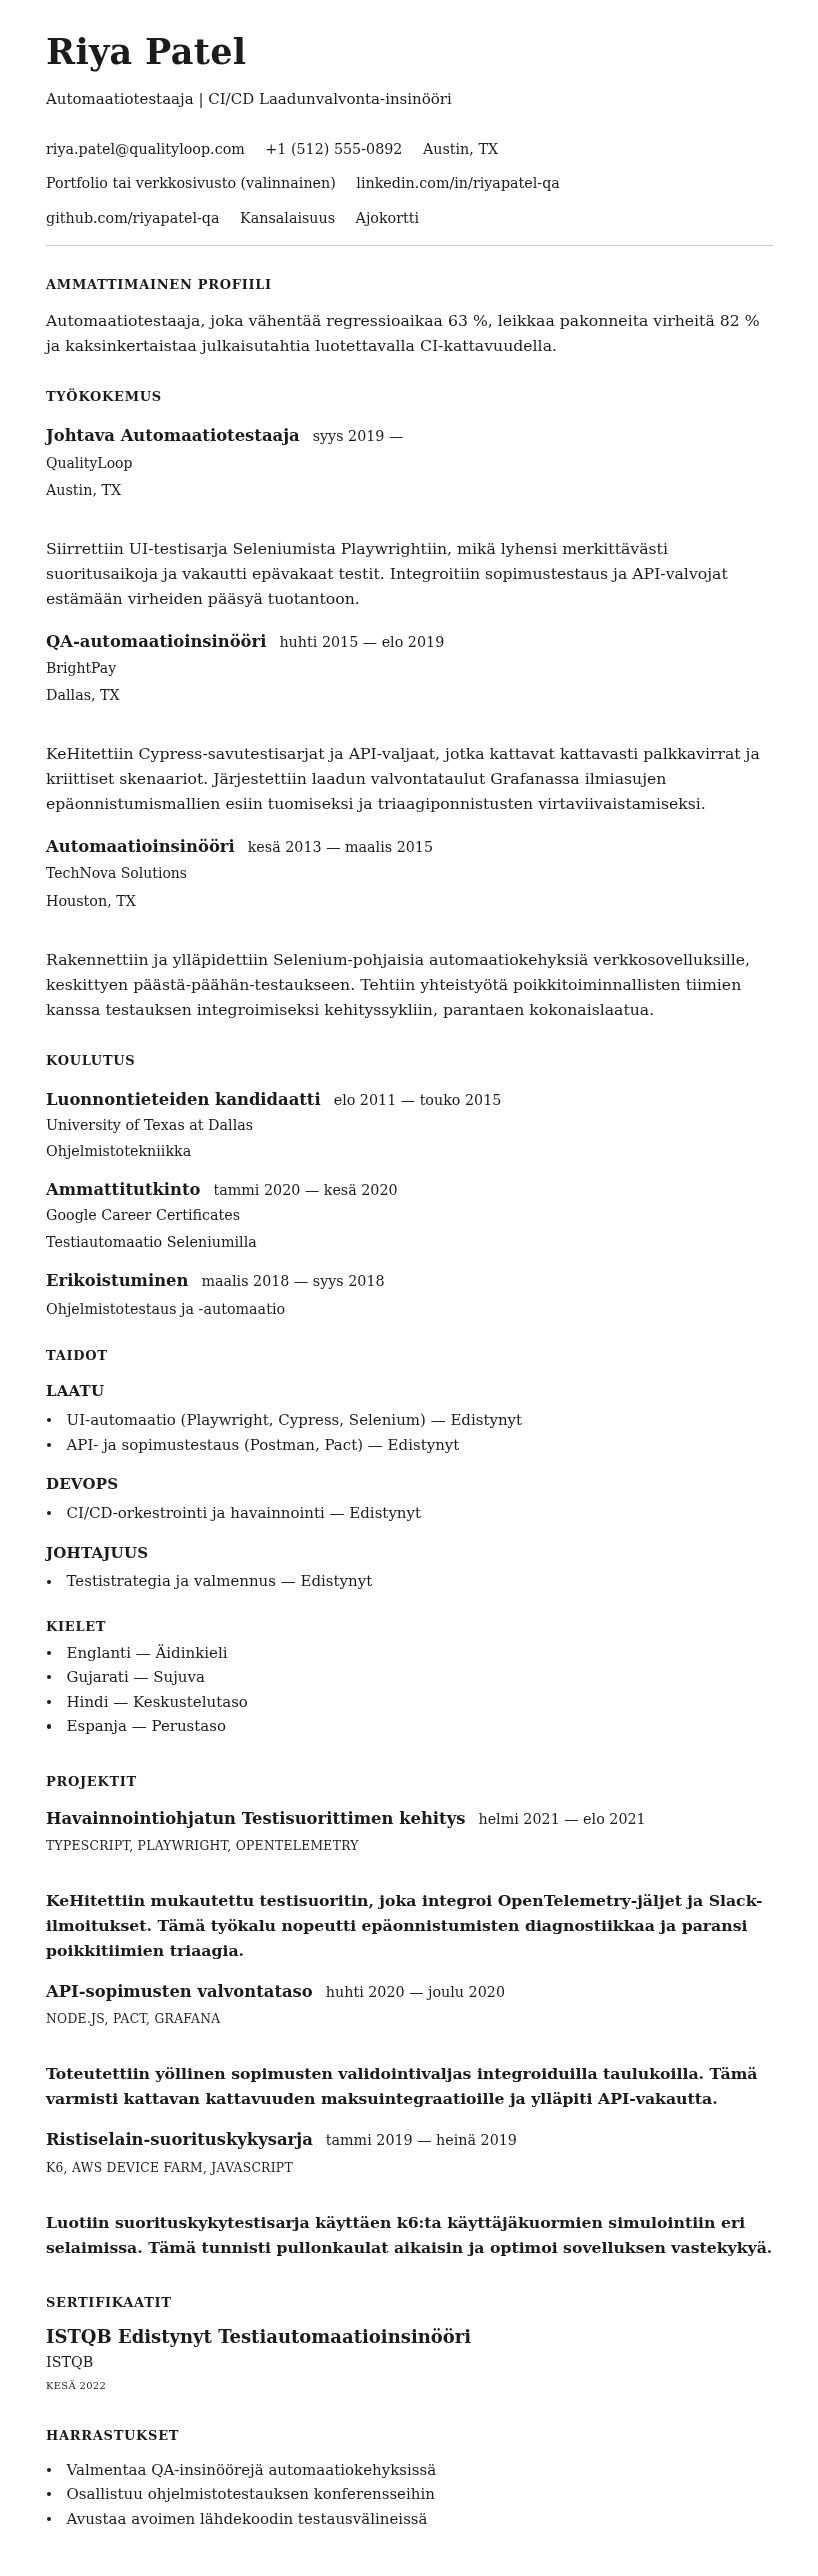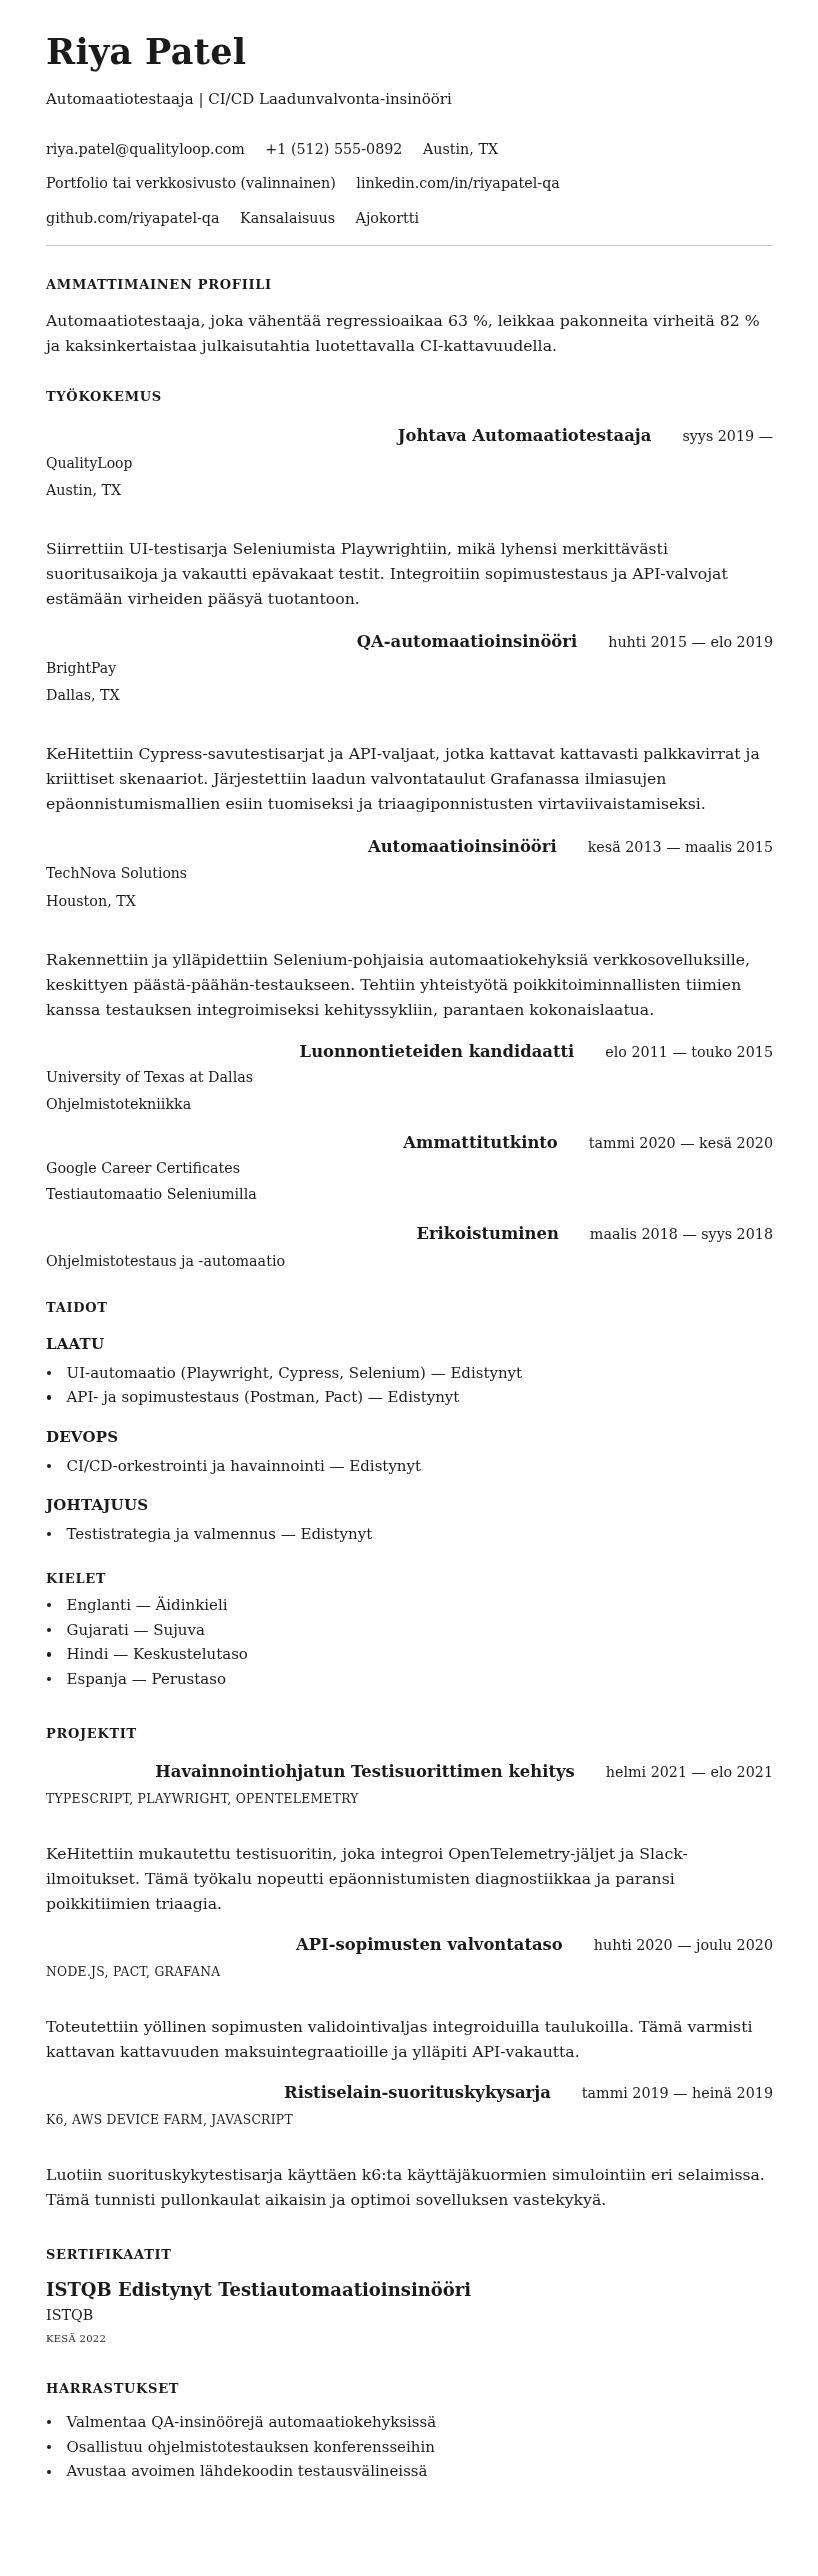--- a/index.html
+++ b/index.html
@@ -21,21 +21,21 @@
 
   h2.section-heading { font-size:13px; font-weight:700; letter-spacing:0.7px; line-height:16.4px; margin:31px 0 0; }
   section.sec-skills h2.section-heading { margin-top:30px; }
   section.sec-languages h2.section-heading { margin-top:24.6px; }
   section.sec-projects h2.section-heading,
   section.sec-certs h2.section-heading,
   section.sec-hobbies h2.section-heading { margin-top:35px; }
 
   .profile-text { font-size:15.7px; line-height:25px; margin:15px 0 0; }
 
-  .entry-head { display:flex; justify-content:flex-end; align-items:baseline; margin-top:20.5px; gap:31px; }
+  .entry-head { display:flex; justify-content:flex-start; align-items:baseline; margin-top:20.5px; gap:13px; }
   .entry-title { font-size:16.4px; font-weight:700; line-height:20.5px; margin:0; }
   .entry-date { font-size:14.3px; line-height:20.5px; white-space:nowrap; }
   .company { font-size:14px; line-height:18px; margin-top:6.8px; }
   .location { font-size:14.3px; line-height:18px; margin-top:9.6px; }
   .desc { font-size:15.7px; line-height:25px; margin:37px 0 0; }
 
   .school { font-size:14.3px; line-height:18px; margin-top:5.5px; }
   .field { font-size:14.3px; line-height:18px; margin-top:8.2px; }
 
   h3.subheading { font-size:15px; font-weight:700; line-height:19px; margin:18px 0 0; letter-spacing:0.2px; }
@@ -43,21 +43,21 @@
   ul.bullets li { position:relative; padding-left:20.5px; line-height:24.6px; }
   ul.bullets li::before {
     content:""; position:absolute; left:1.4px; top:10.2px;
     width:4.1px; height:4.1px; border-radius:50%; background:#1b1b1b;
   }
   ul.bullets.lang { margin-top:5.5px; }
   ul.bullets.hobby { margin-top:13px; }
 
   .proj .entry-head { margin-top:19px; }
   .tech { font-size:12.3px; letter-spacing:0.3px; line-height:15px; margin-top:9.6px; color:#222222; }
-  .proj .desc { margin-top:34px; }
+  .proj .desc { margin-top:34px;font-weight:bold; }
 
   .cert-name { font-size:18px; font-weight:700; line-height:20.5px; margin:16.4px 0 0; }
   .cert-issuer { font-size:14.3px; line-height:18px; margin-top:5.5px; }
   .cert-date { font-size:10px; letter-spacing:0.3px; line-height:15px; margin-top:6.8px; color:#222222; }
 </style>
 </head>
 <body>
 
 <div class="page">
 
@@ -118,20 +118,21 @@
         <h3 class="entry-title">Automaatioinsinööri</h3>
         <span class="entry-date">kesä 2013 — maalis 2015</span>
       </div>
       <div class="company">TechNova Solutions</div>
       <div class="location">Houston, TX</div>
       <p class="desc">Rakennettiin ja ylläpidettiin Selenium-pohjaisia automaatiokehyksiä verkkosovelluksille, keskittyen päästä-päähän-testaukseen. Tehtiin yhteistyötä poikkitoiminnallisten tiimien kanssa testauksen integroimiseksi kehityssykliin, parantaen kokonaislaatua.</p>
     </article>
   </section>
 
   <section class="sec-education">
+    <h2 class="section-heading">KOULUTUS</h2>
 
     <article class="entry">
       <div class="entry-head">
         <h3 class="entry-title">Luonnontieteiden kandidaatti</h3>
         <span class="entry-date">elo 2011 — touko 2015</span>
       </div>
       <div class="school">University of Texas at Dallas</div>
       <div class="field">Ohjelmistotekniikka</div>
     </article>
 

